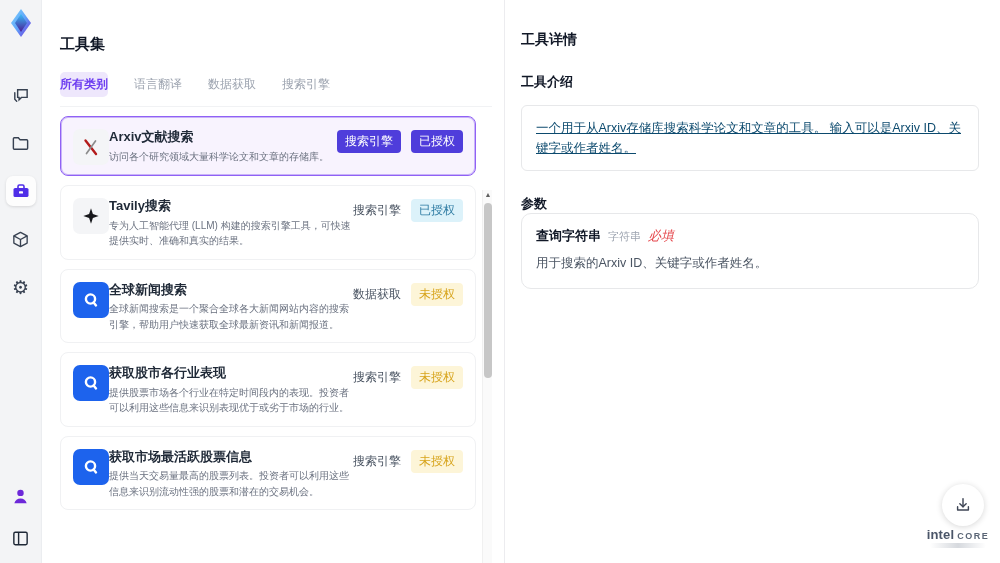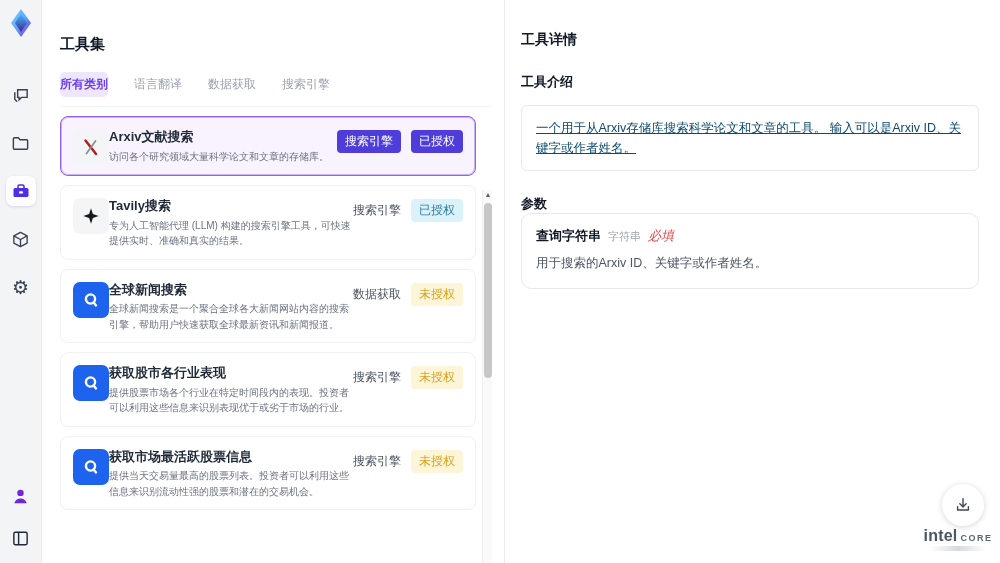--- a/index.html
+++ b/index.html
@@ -55,21 +55,21 @@
   .param-head { display:flex; align-items:baseline; gap:7px; }
   .param-name { font-size:13px; font-weight:bold; color:#111827; }
   .param-type { font-size:11px; color:#9ca3af; }
   .param-required { font-size:13px; color:#e5484d;font-style:italic; }
   .param-desc { font-size:12.5px; color:#4b5563; margin-top:9px; line-height:1.5; }
 
   
   .fab { position:absolute; right:16px; top:484px; width:42px; height:42px; border-radius:50%; background:#fff; box-shadow:0 1px 6px rgba(0,0,0,.16); display:flex; align-items:center; justify-content:center; cursor:pointer; border:none; }
   .intel { position:absolute; right:14px; top:527px; width:56px; text-align:center; color:#4a5568; }
   .intel .row { display:flex; align-items:baseline; justify-content:center; gap:3px; }
-  .intel .i-name { font-size:16px; font-weight:bold; letter-spacing:.2px; }
+  .intel .i-name { font-size:13px; font-weight:bold; letter-spacing:.2px; }
   .intel .i-core { font-size:9px; letter-spacing:1.5px; font-weight:bold; color:#5a6575; }
   .intel .i-sub { height:5px; margin-top:1px; background:linear-gradient(90deg,transparent,#d6d9de,transparent); border-radius:2px; }
 </style>
 </head>
 <body>
 
 <div class="app">
 
   <aside class="rail">
     <div class="logo">

